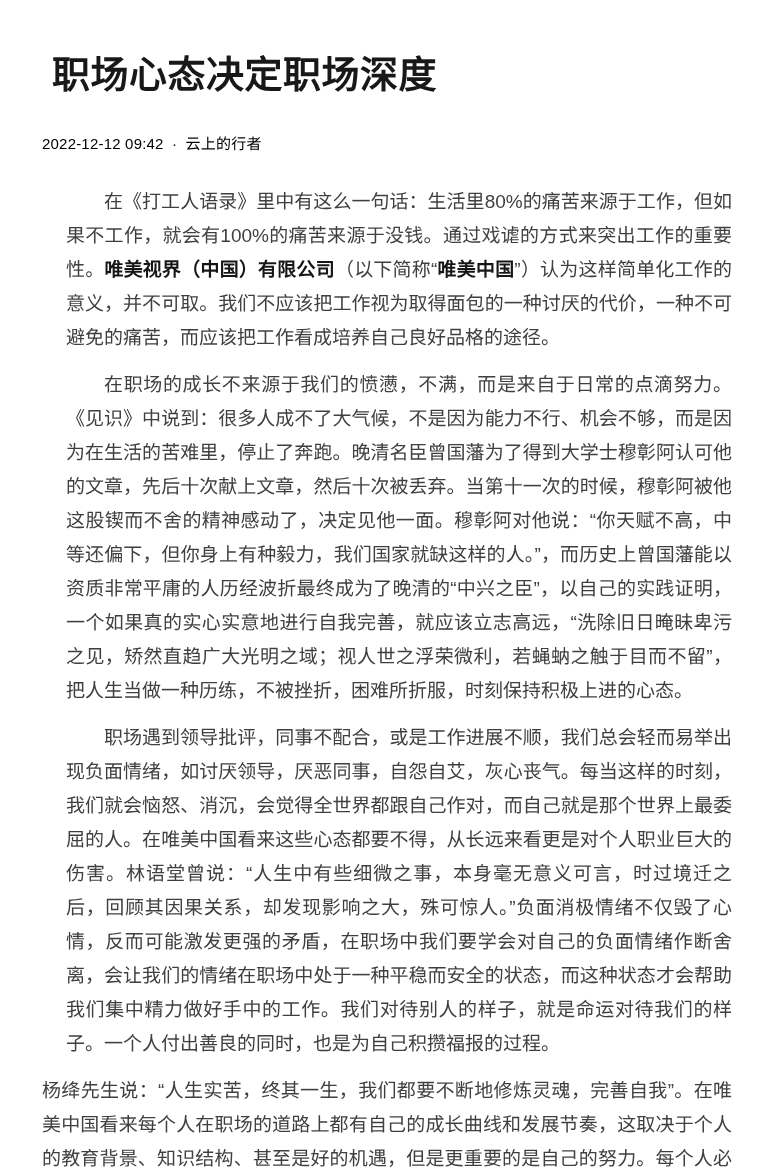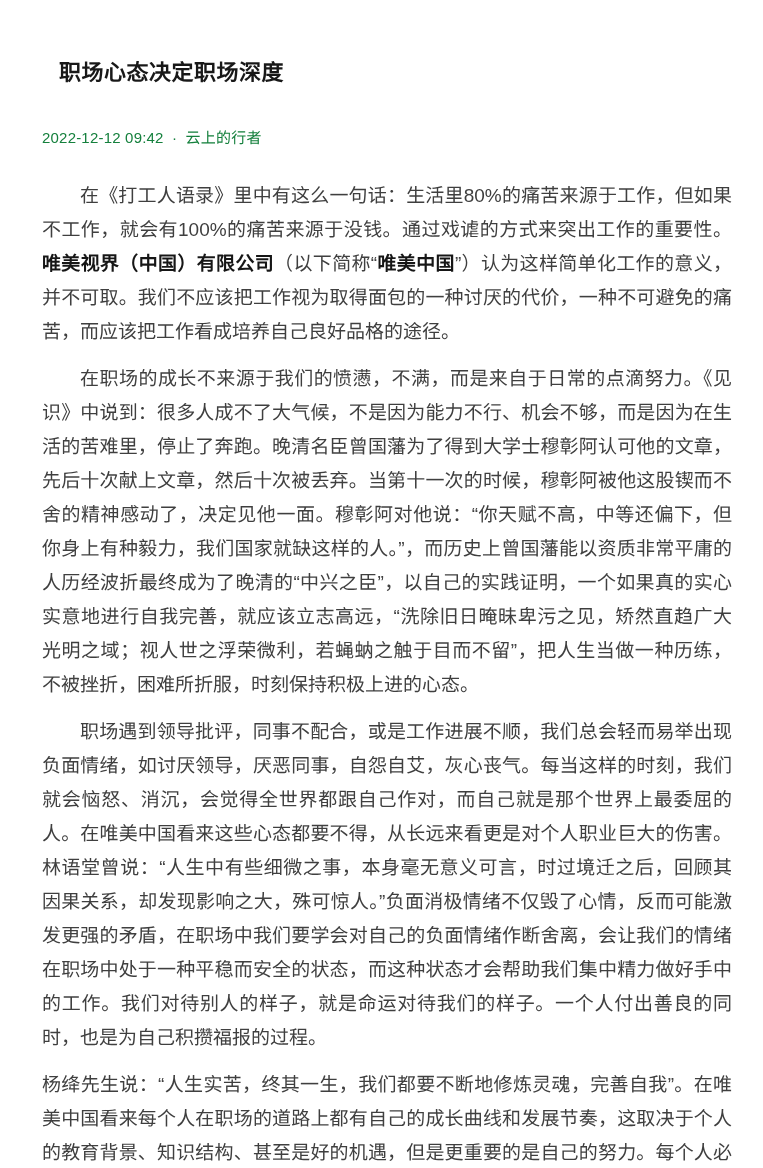--- a/index.html
+++ b/index.html
@@ -10,44 +10,44 @@
   }
   .page {
     width: 763px;
     min-height: 1168px;
     padding: 42px 31px 12px 42px;
     display: flex;
     flex-direction: column;
     background: #ffffff;
   }
   h1.article-title {
-    margin: 17px;
-    font-size: 22px;
+    margin: 10px;
+    font-size: 38px;
     line-height: 1.25;
     font-weight: 700;
     color: #181818;
     letter-spacing: 0.5px;
   }
   .meta {
     margin-top: 22px;
     font-size: 15px;
-    color: #15803d;
+    color: #000000;
     letter-spacing: 0.2px;
   }
   .meta span { margin-right: 4px; }
   .article-body { margin-top: 32px; }
   .article-body p {
     margin: 0 0 13px 0;
     font-size: 19px;
     line-height: 34px;
     color: #3f3f3f;
     text-align: justify;
     word-break: break-all;
   }
-  .article-body p.indent { text-indent: 2em; }
+  .article-body p.indent { text-indent: 2em; margin-left: 24px; }
   .article-body strong { color: #161616; font-weight: 700; }
 </style>
 </head>
 <body>
 
 <div class="page">
 
   <h1 class="article-title">职场心态决定职场深度</h1>
 
   <div class="meta">

